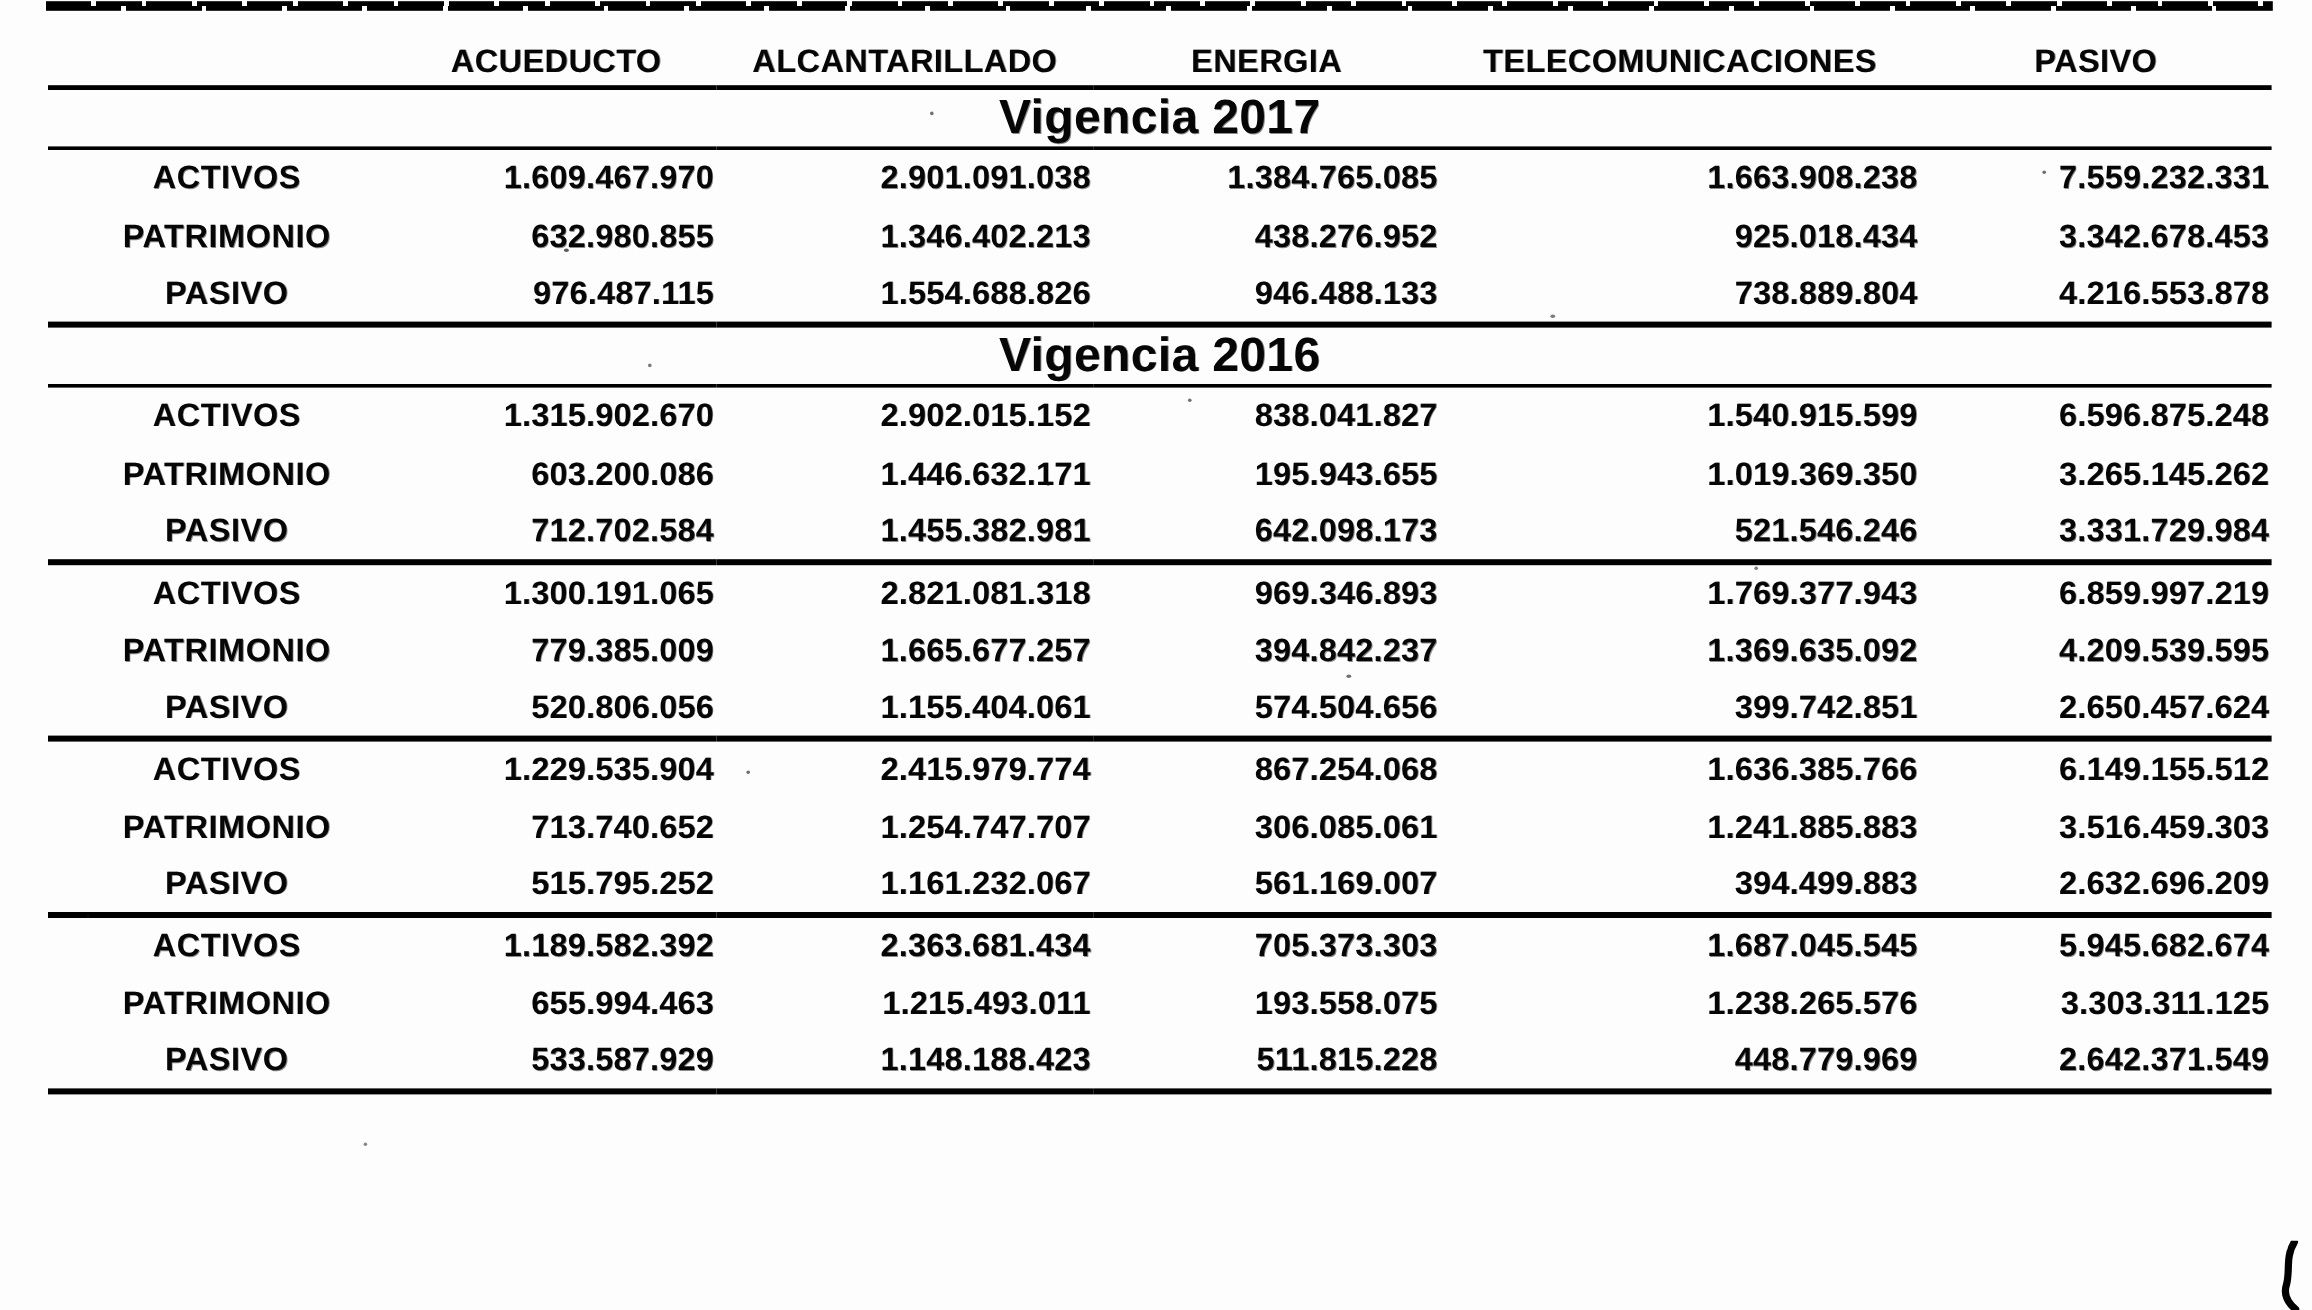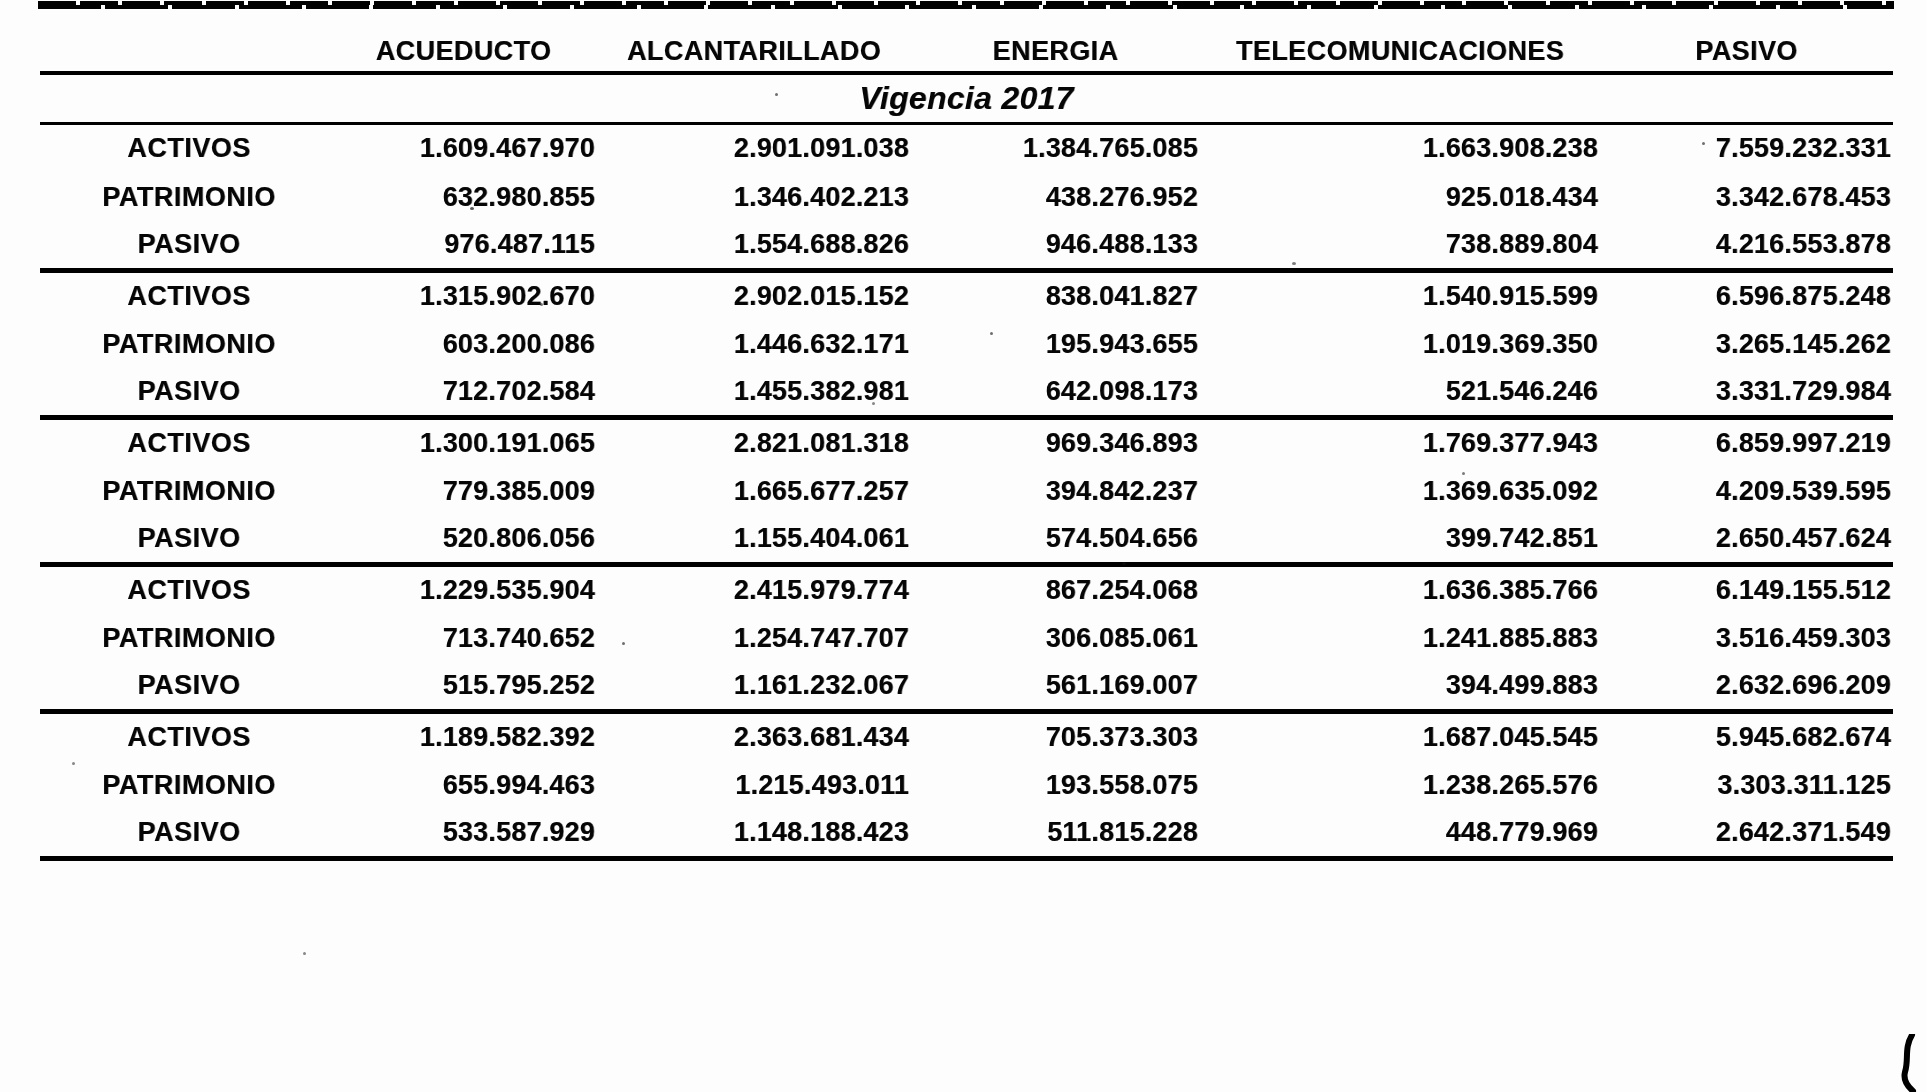--- a/index.html
+++ b/index.html
@@ -48,23 +48,22 @@
     height: 40px;
     border-bottom: 4px solid #000;
     font-size: 27px;
     letter-spacing: 0.4px;
   }
   th.ch { text-align: center; }
   tr.vig td {
     height: 47px;
     border-bottom: 3px solid #000;
     text-align: center;
-    font-size: 32px;
+    font-size: 40px;
     letter-spacing: 0.3px;
-    font-style: italic;
   }
   tbody.section { border-bottom: 5px solid #000; }
   tr.drow { height: 49px; }
   tr.drow th.lbl {
     text-align: center;
     padding-left: 8px;
     font-size: 27px;
     letter-spacing: 0.5px;
   }
   td.num {
@@ -151,20 +150,23 @@
     <th class="lbl">PASIVO</th>
     <td class="num">976.487.115</td>
     <td class="num">1.554.688.826</td>
     <td class="num">946.488.133</td>
     <td class="num">738.889.804</td>
     <td class="num">4.216.553.878</td>
   </tr>
 </tbody>
 
   <tbody class="section">
+    <tr class="vig">
+      <td colspan="6">Vigencia 2016</td>
+    </tr>
 
   <tr class="drow">
     <th class="lbl">ACTIVOS</th>
     <td class="num">1.315.902.670</td>
     <td class="num">2.902.015.152</td>
     <td class="num">838.041.827</td>
     <td class="num">1.540.915.599</td>
     <td class="num">6.596.875.248</td>
   </tr>
 

